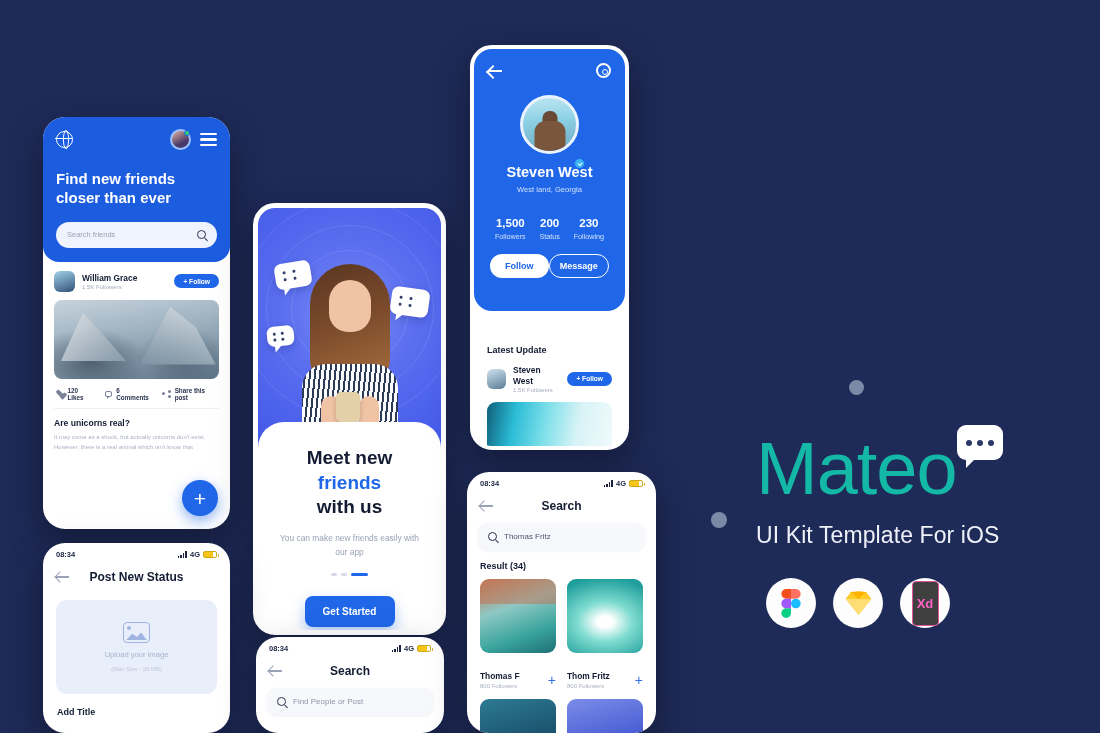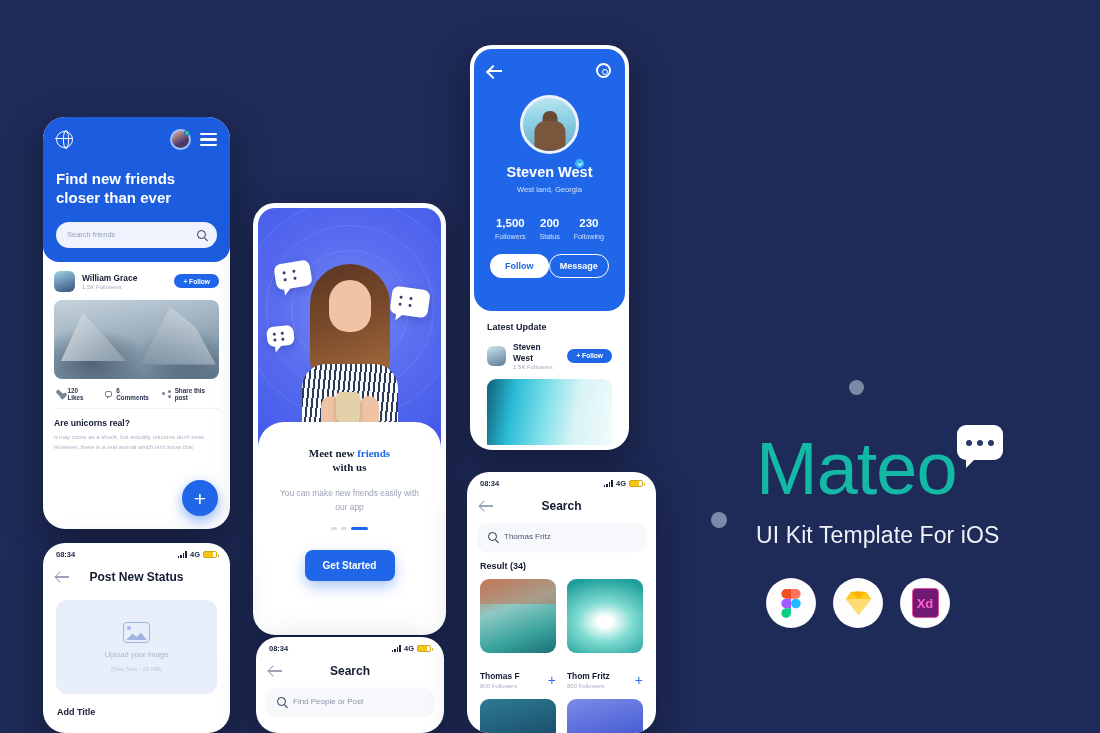--- a/index.html
+++ b/index.html
@@ -41,22 +41,22 @@
   .chat-badge .bd:nth-child(1) { left: 9px; }
   .chat-badge .bd:nth-child(2) { left: 20px; }
   .chat-badge .bd:nth-child(3) { left: 31px; }
 
   .tools { position: absolute; left: 766px; top: 578px; display: flex; gap: 17px; }
   .tool {
     width: 50px; height: 50px; border-radius: 50%; background: #fdfdfd;
     display: flex; align-items: center; justify-content: center;
   }
   .xd-sq {
-    width: 27px; height: 30px; border-radius: 4px;
-    background: #701a75; border: 1px solid #e0559b;
+    width: 27px; height: 45px; border-radius: 4px;
+    background: #404040; border: 1px solid #e0559b;
     display: flex; align-items: center; justify-content: center;
     color: #ff61c7; font-size: 13px; font-weight: 700;
   }
 
   
   .phone {
     position: absolute; background: #fff; overflow: hidden;
     border-radius: 22px; box-shadow: 0 14px 36px rgba(0,0,0,.34);
   }
 
@@ -270,21 +270,21 @@
   .bub.b2 i:nth-child(1){left:8px; top:9px;} .bub.b2 i:nth-child(2){left:18px; top:9px;}
   .bub.b2 i:nth-child(3){left:8px; top:16px;} .bub.b2 i:nth-child(4){left:18px; top:16px;}
   .bub.b3 { left: 9px; top: 118px; width: 27px; height: 20px; transform: rotate(-6deg); }
   .bub.b3 i:nth-child(1){left:6px; top:6px;} .bub.b3 i:nth-child(2){left:14px; top:6px;}
   .bub.b3 i:nth-child(3){left:6px; top:12px;} .bub.b3 i:nth-child(4){left:14px; top:12px;}
   .p2-sheet {
     position: absolute; left: 0; right: 0; bottom: 0; height: 208px;
     background: #fff; border-radius: 26px 26px 18px 18px; padding: 24px 20px 0;
     text-align: center;
   }
-  .p2-h { font-size: 11px; font-weight: 700; color: #141c33; line-height: 1.3; font-family: Liberation Serif, serif; }
+  .p2-h { font-size: 19px; font-weight: 700; color: #141c33; line-height: 1.3; }
   .p2-h .hl { color: #1f67e8; }
   .p2-p { margin-top: 11px; font-size: 8.4px; color: #9aa2b6; line-height: 1.7; }
   .dots { margin-top: 13px; display: flex; align-items: center; justify-content: center; gap: 4px; }
   .dots i { width: 6px; height: 3px; border-radius: 2px; background: #d7dce7; display: block; }
   .dots i.on { width: 17px; background: #1f67e8; }
   .cta {
     margin: 20px auto 0; width: 90px; height: 31px; background: #1f67e8; color: #fff;
     border-radius: 8px; font-size: 10px; font-weight: 700;
     display: flex; align-items: center; justify-content: center;
     box-shadow: 0 6px 14px rgba(31,103,232,.35);
@@ -340,21 +340,21 @@
   }
   .st-num { color: #fff; font-size: 11.5px; font-weight: 700; }
   .st-lbl { color: #cfe0fb; font-size: 7.2px; margin-top: 3px; }
   .p3-btns { display: flex; margin-top: 13px; padding: 0 2px; }
   .btn-w, .btn-o {
     flex: 1; height: 24px; border-radius: 12px; font-size: 9px; font-weight: 700;
     display: flex; align-items: center; justify-content: center;
   }
   .btn-w { background: #fff; color: #1f67e8; }
   .btn-o { border: 1.6px solid #fff; color: #fff; }
-  .p3-latest { padding: 11px 13px 0; }
+  .p3-latest { padding: 11px 13px 0; margin-top: 23px; }
   .sec-title { font-size: 9px; font-weight: 700; color: #141c33; }
   .upd-row { display: flex; align-items: center; gap: 7px; margin-top: 10px; }
   .upd-av { width: 20px; height: 20px; border-radius: 6px;
     background: linear-gradient(160deg,#cfe3ef,#5b7d96); }
   .upd-img {
     margin-top: 9px; height: 66px; border-radius: 9px 9px 0 0;
     background: linear-gradient(100deg,#0f5f7a 0%, #2bbcd6 22%, #7fe0ea 46%, #d8f3f6 70%, #f2fbfc 100%);
   }
 
   

